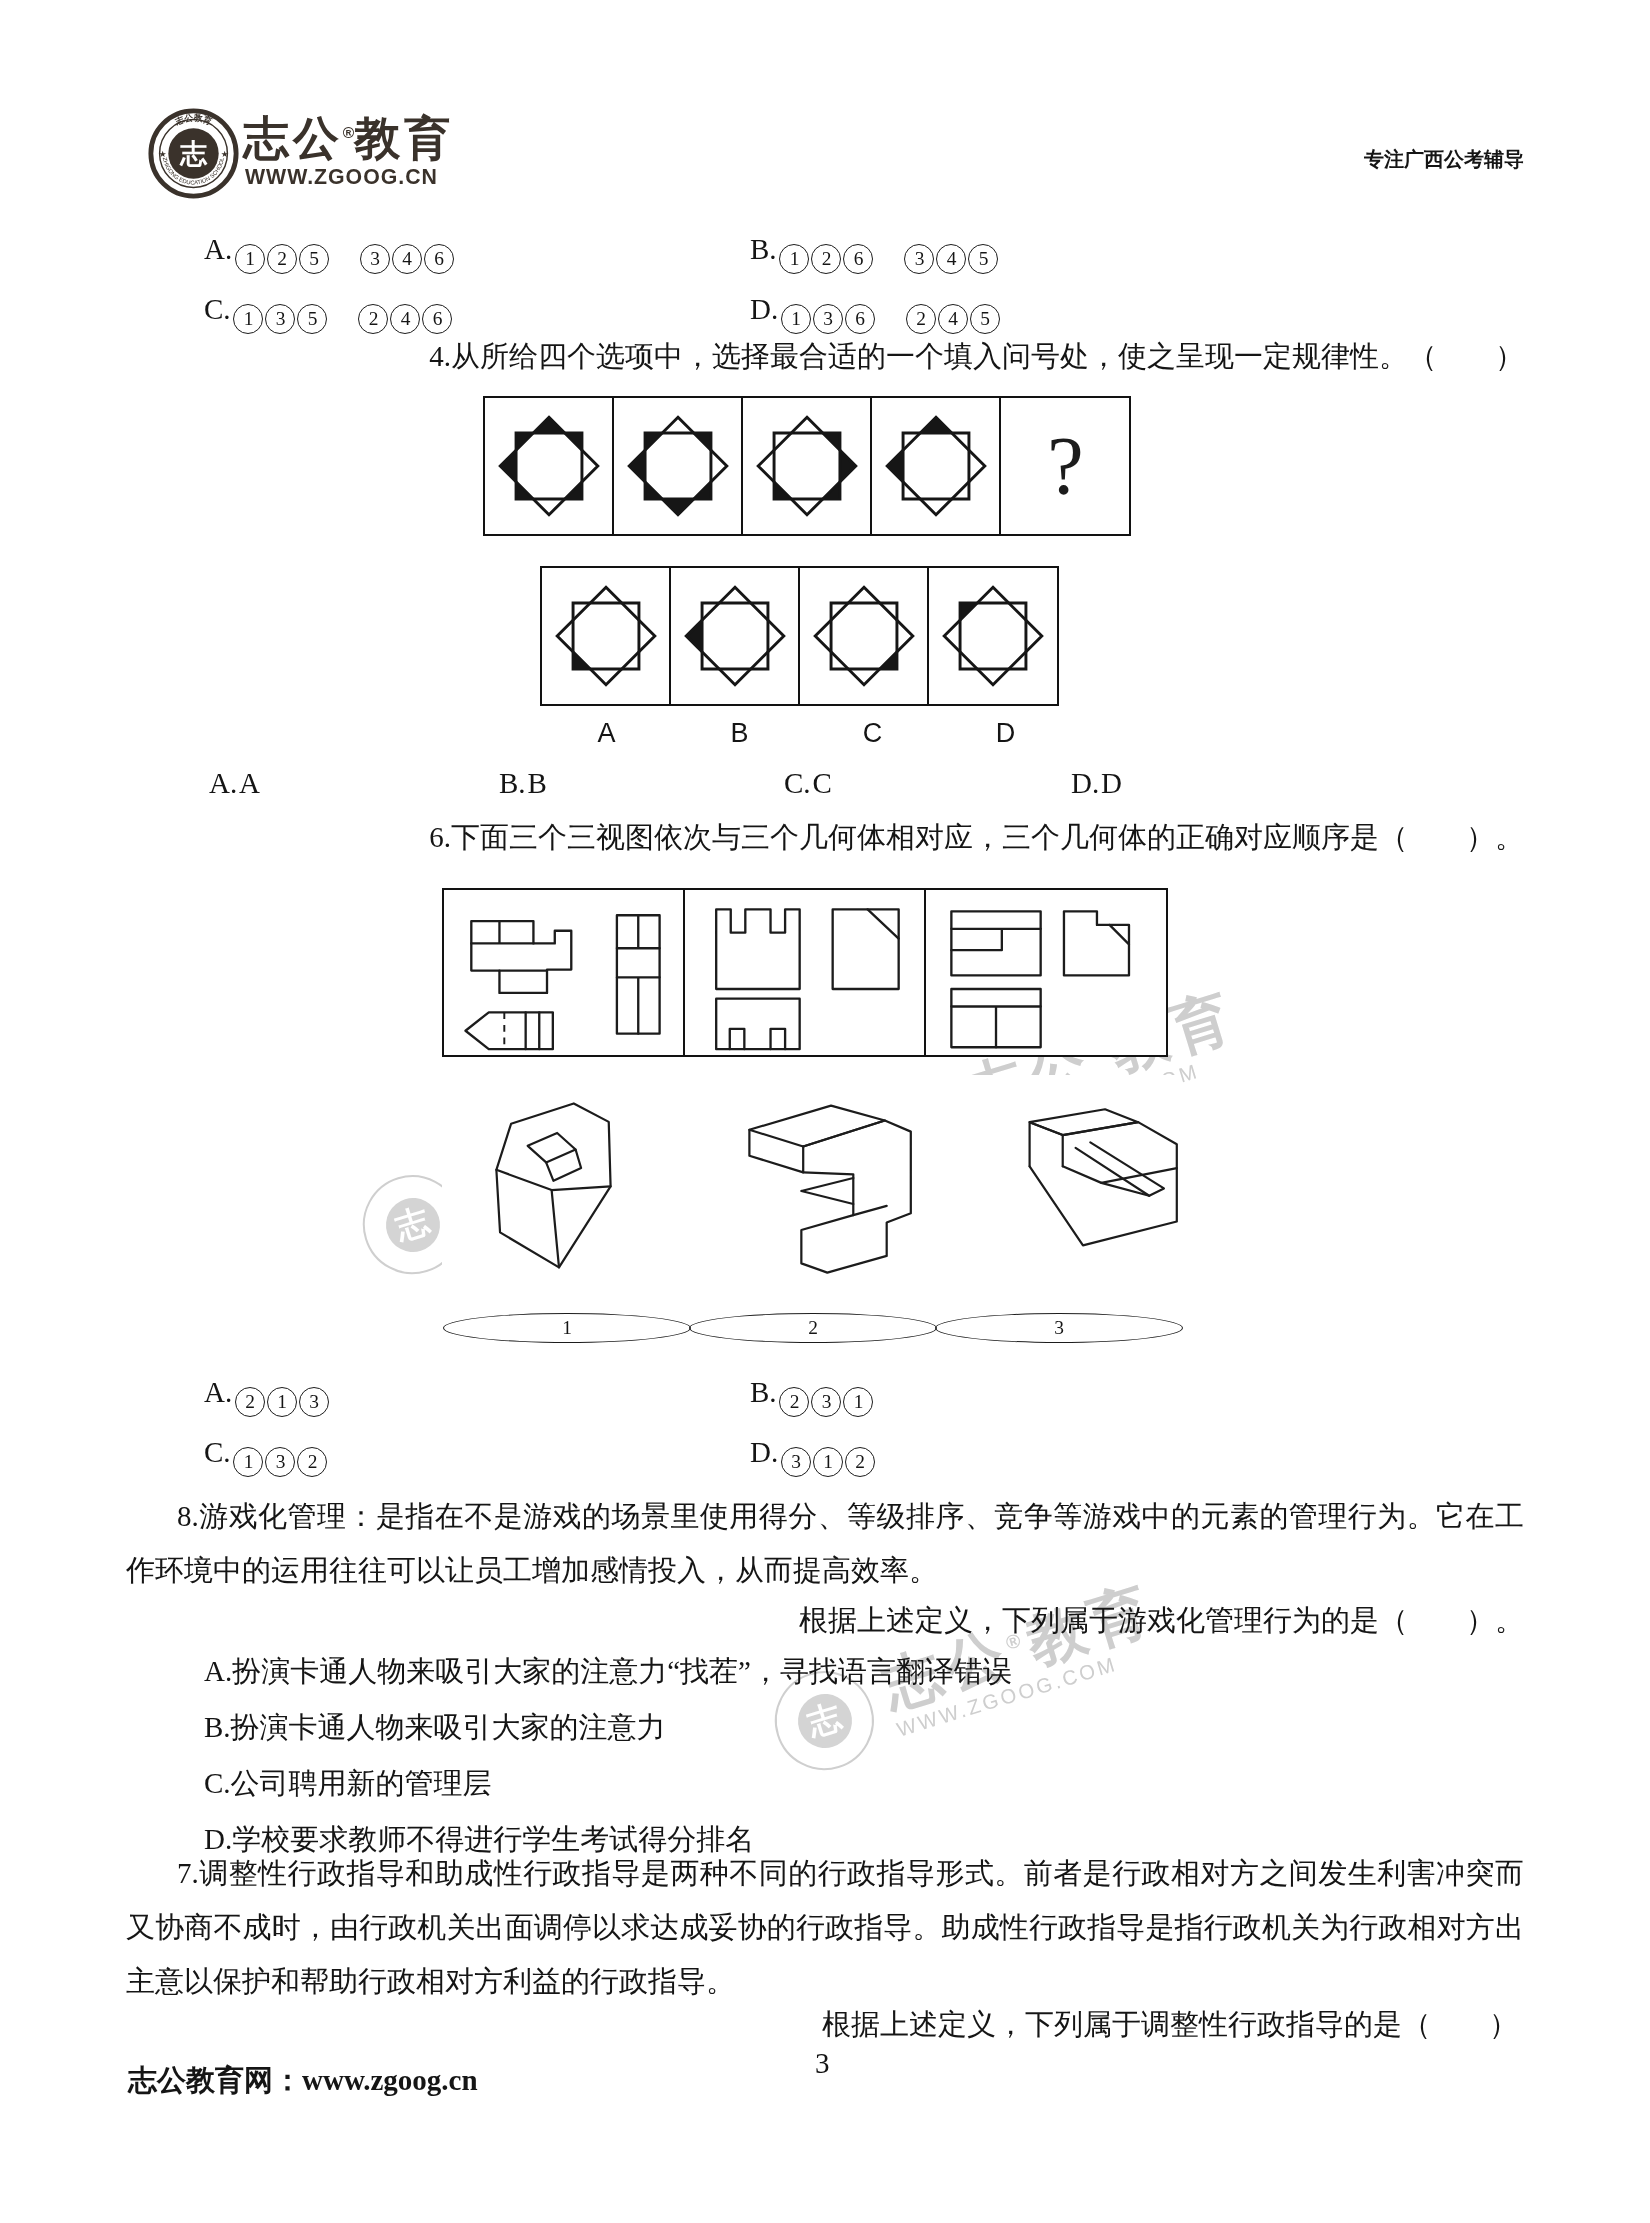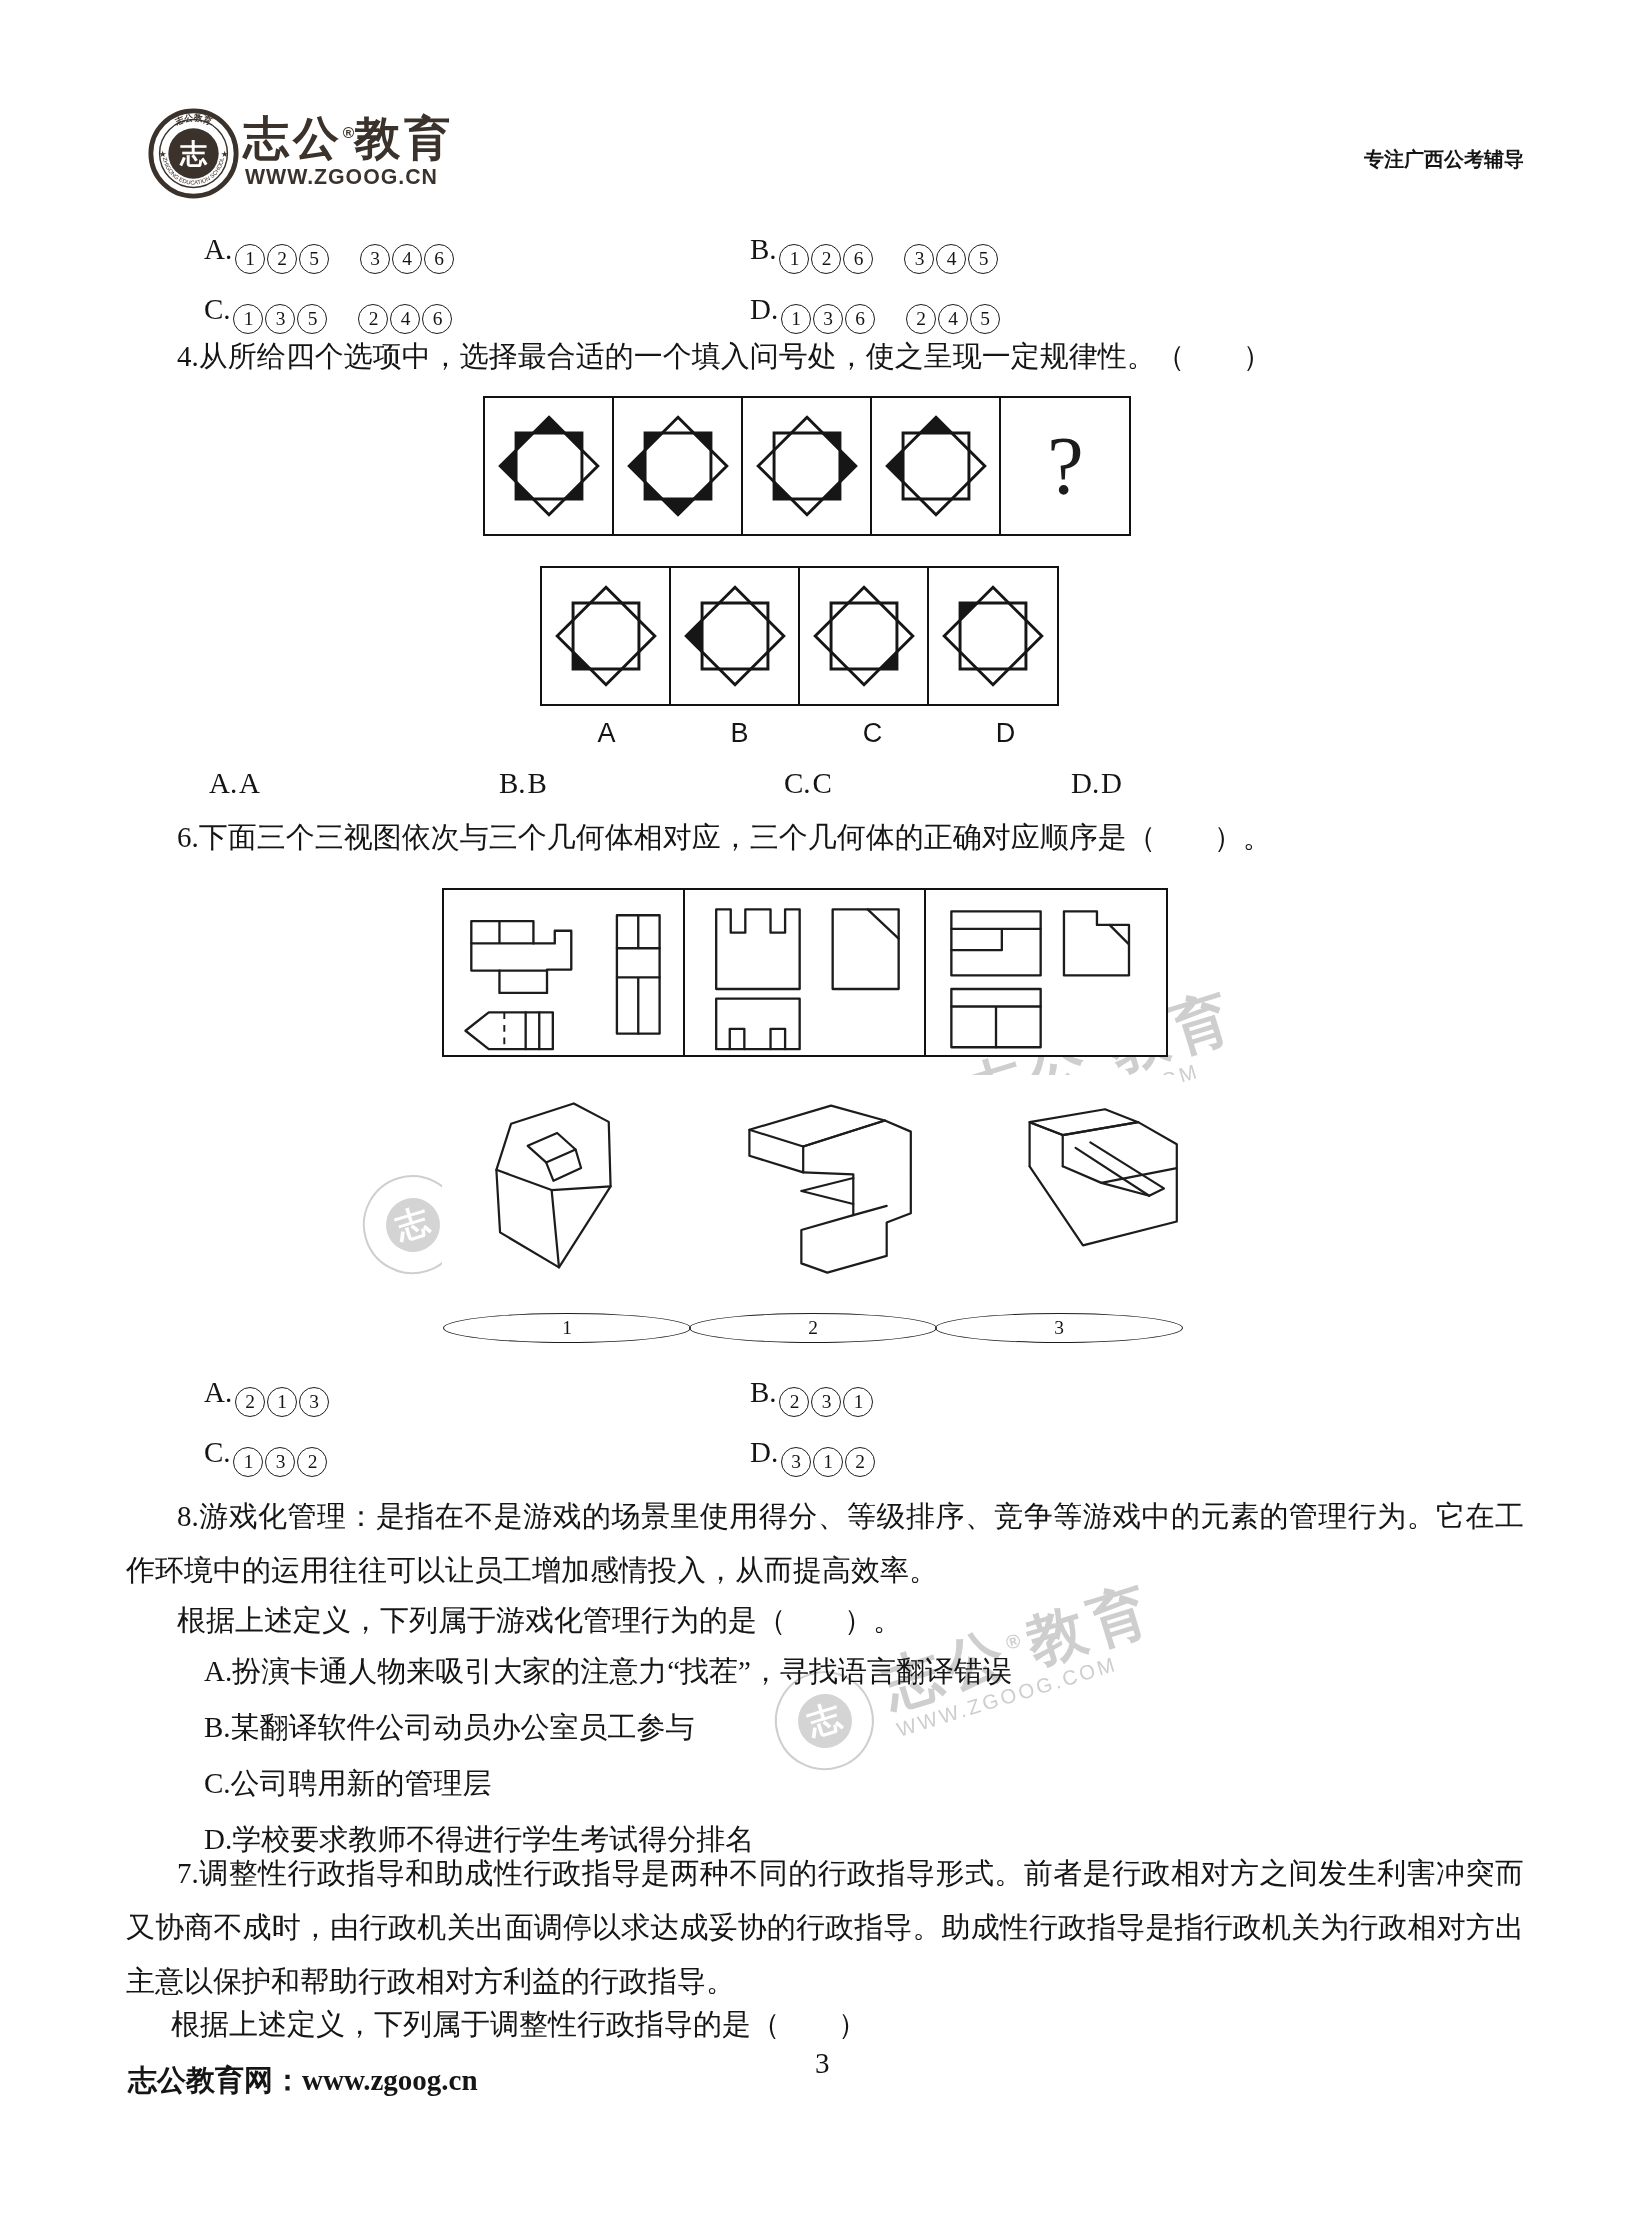--- a/index.html
+++ b/index.html
@@ -18,21 +18,21 @@
          font-family:"Liberation Sans","DejaVu Sans",sans-serif;font-weight:bold;
          font-size:46px;letter-spacing:3.9px;color:#3a322b;line-height:1.1;}
   .brand sup{font-size:15.5px;vertical-align:super;letter-spacing:0;}
   .brand-url{position:absolute;left:245px;top:165px;z-index:3;
              font-family:"Liberation Sans","DejaVu Sans",sans-serif;font-weight:bold;
              font-size:21.3px;letter-spacing:1px;color:#3a322b;}
   .tagline{position:absolute;right:127px;top:146px;z-index:3;font-weight:bold;font-size:20px;}
 
   
   .para{width:1398px;font-size:29px;line-height:54px;text-align:justify;text-indent:51px;}
-  .stem{font-size:29px;}
+  .stem{font-size:29px;text-align:right;}
   .opt-line{position:relative;height:33px;margin-bottom:27px;white-space:nowrap;}
   .opt-item{position:absolute;top:0;font-size:29px;white-space:nowrap;}
   .opt-item.col1{left:0;text-align:center;}
   .opt-item.col2{left:546px;}
   .opt-label{margin-right:1.9px;}
   .circ{display:inline-flex;align-items:center;justify-content:center;width:28px;height:28px;
         border:1.9px solid #1d1d1d;border-radius:50%;font-size:19.4px;line-height:1;
         vertical-align:-5.8px;margin:0 1px;}
   .circ-group{white-space:nowrap;}
   .circ-group + .circ-group{margin-left:29px;}
@@ -325,21 +325,21 @@
       <div class="opt-line">
         <span class="opt-item col1"><span class="opt-label">C.</span><span class="circ-group"><span class="circ">1</span><span class="circ">3</span><span class="circ">2</span></span></span>
         <span class="opt-item col2"><span class="opt-label">D.</span><span class="circ-group"><span class="circ">3</span><span class="circ">1</span><span class="circ">2</span></span></span>
       </div>
     </div>
 
   <div class="txt para" style="left:126px;top:1489px;">8.游戏化管理：是指在不是游戏的场景里使用得分、等级排序、竞争等游戏中的元素的管理行为。它在工作环境中的运用往往可以让员工增加感情投入，从而提高效率。</div>
   <div class="txt stem" style="left:126px;top:1601px;width:1398px;text-indent:51px;">根据上述定义，下列属于游戏化管理行为的是（　　）。</div>
   <div class="txt" style="left:204px;top:1652px;width:1359px;" id="q6-options">
       <div class="q6opt">A.扮演卡通人物来吸引大家的注意力“找茬”，寻找语言翻译错误</div>
-      <div class="q6opt">B.某翻译软件公司动员办公室员工参与</div>
+      <div class="q6opt">B.扮演卡通人物来吸引大家的注意力</div>
       <div class="q6opt">C.公司聘用新的管理层</div>
       <div class="q6opt">D.学校要求教师不得进行学生考试得分排名</div>
     </div>
 
   <div class="txt para" style="left:126px;top:1846px;">7.调整性行政指导和助成性行政指导是两种不同的行政指导形式。前者是行政相对方之间发生利害冲突而又协商不成时，由行政机关出面调停以求达成妥协的行政指导。助成性行政指导是指行政机关为行政相对方出主意以保护和帮助行政相对方利益的行政指导。</div>
   <div class="txt stem" style="left:120px;top:2005px;width:1398px;text-indent:51px;">根据上述定义，下列属于调整性行政指导的是（　　）</div>
 
   <div class="footer-site">志公教育网：www.zgoog.cn</div>
   <div class="page-num">3</div>
 

